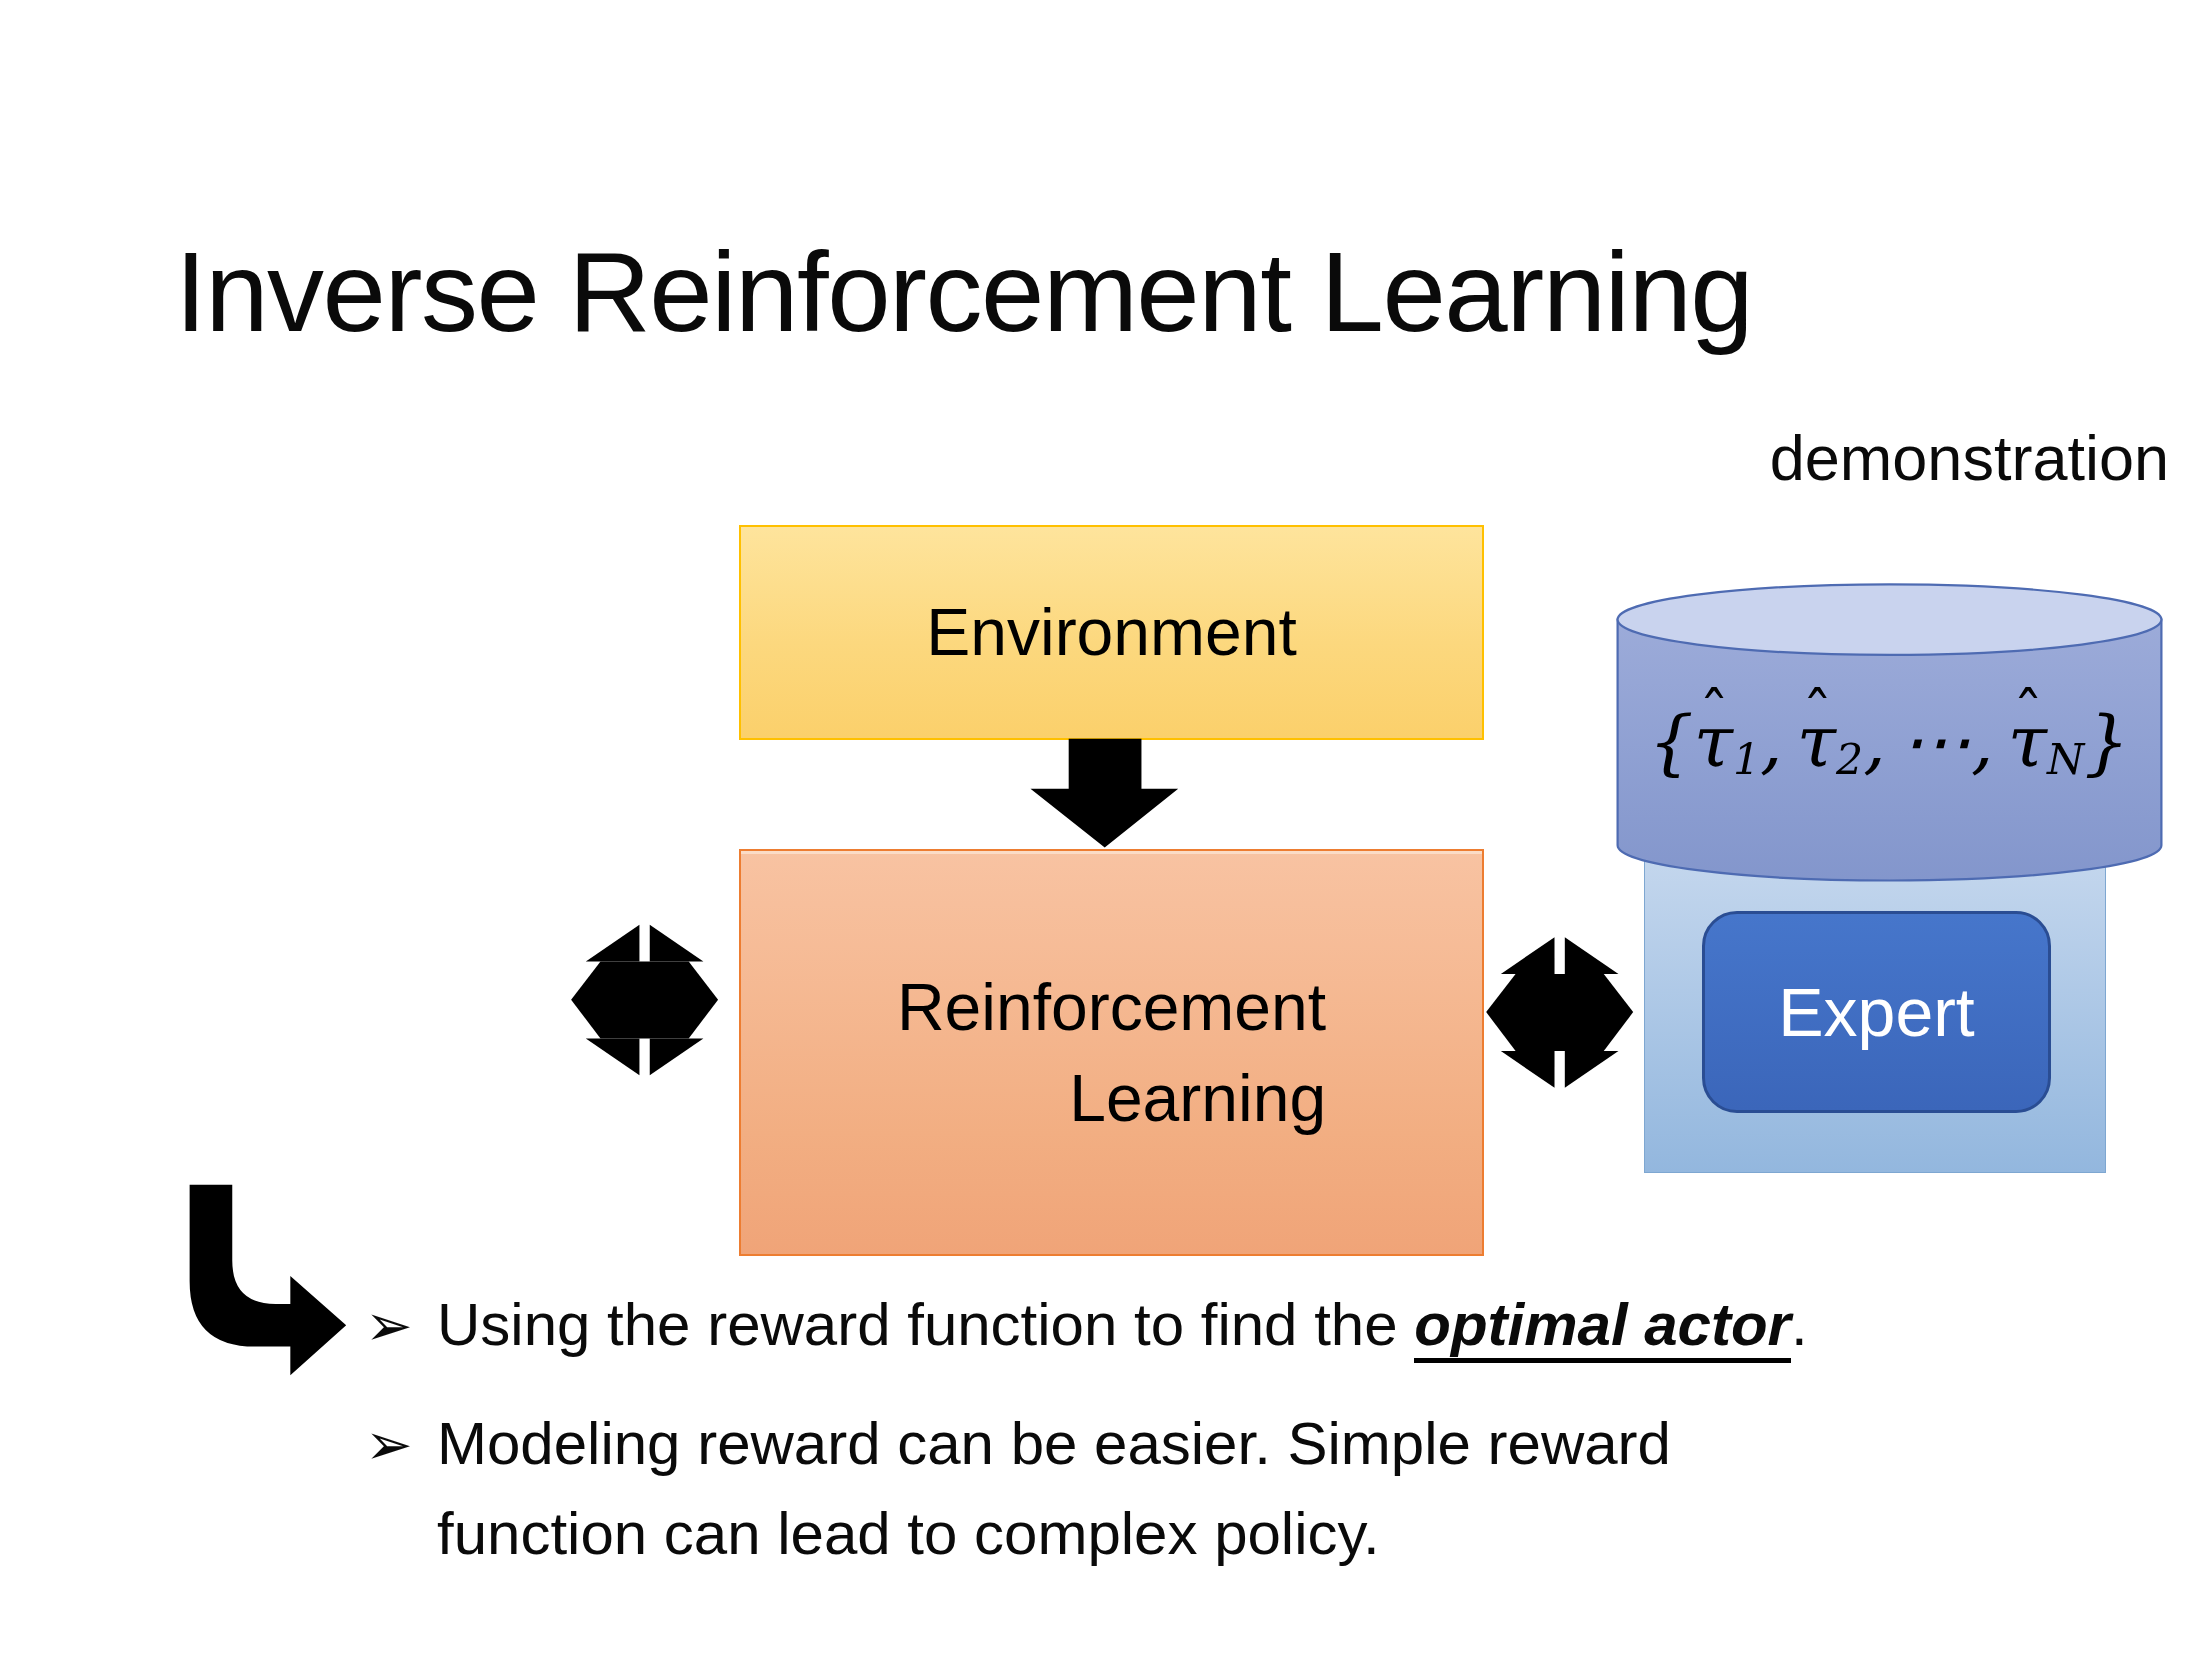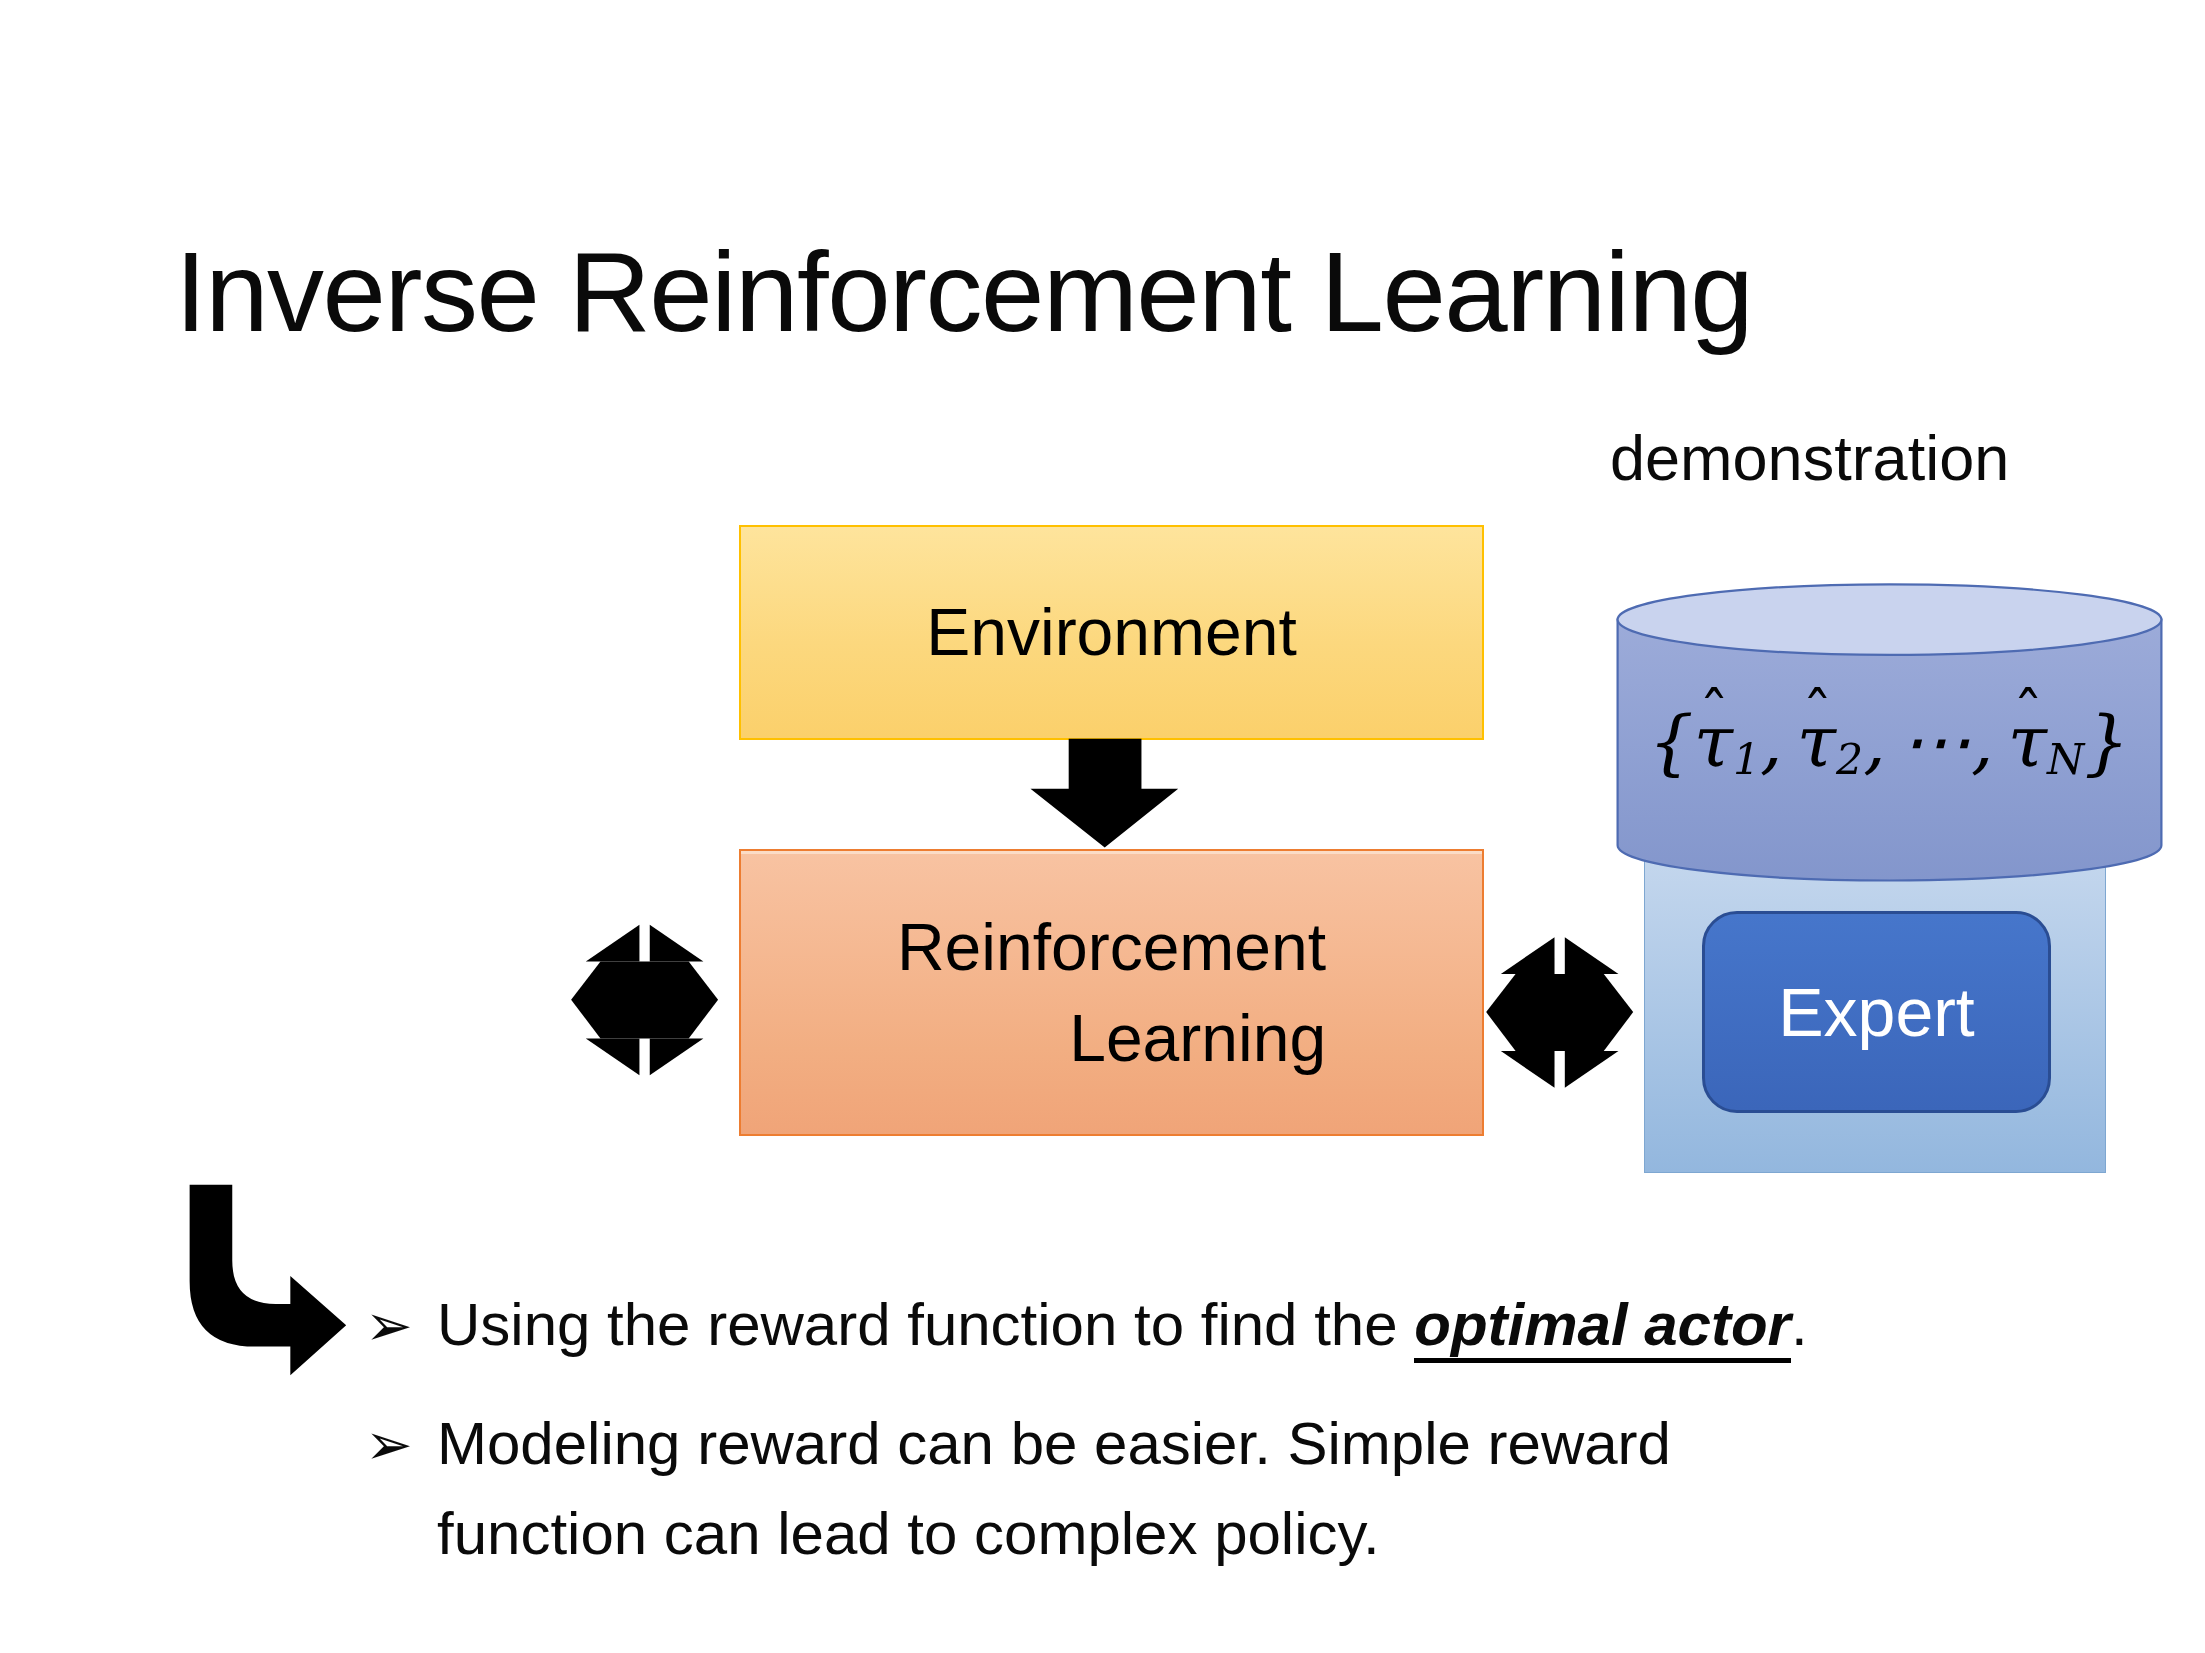--- a/index.html
+++ b/index.html
@@ -10,40 +10,40 @@
   .abs{position:absolute;}
 
   
   .title{
     left:175px; top:182px; width:1838px;
     font-size:114px; letter-spacing:-1.5px; color:#0a0a0a; white-space:nowrap;
   }
 
   
   .demo-label{
-    left:1610px; top:369px; width:559px; text-align:left;
+    left:1610px; top:369px; width:559px; text-align:right;
     font-size:63px; line-height:90px; color:#0a0a0a;
   }
 
   
   .box{display:flex; align-items:center; justify-content:center; text-align:center; box-sizing:border-box;}
   .box .lbl{font-size:66px; line-height:91px; color:#000;text-align:right;}
 
   .env-box{
     left:739px; top:481px; width:745px; height:215px;
     background:linear-gradient(180deg,#FEE49C 0%,#FCD87E 55%,#FBD06B 100%);
     border:2.9px solid #FFC000;
   }
   .reward-box{
     left:110px; top:805px; width:456px; height:320px;
     background:linear-gradient(180deg,#BCDCA6 0%,#A4CE8A 100%);
     border:2.2px solid #71AD47;
   }
   .rl-box{
-    left:739px; top:805px; width:745px; height:287px;
+    left:739px; top:805px; width:745px; height:407px;
     background:linear-gradient(180deg,#F8C3A2 0%,#F2AE82 70%,#F0A478 100%);
     border:2.9px solid #ED7D31;
     box-shadow: inset 0 7.4px 0 -4.4px #FBDCC6;
   }
 
   
   .expert-panel{
     left:1644px; top:798px; width:462px; height:331px;
     background:linear-gradient(180deg,#C6D8EE 0%,#93B7DE 100%);
     border:1.5px solid #7EA7D1; box-sizing:border-box;

